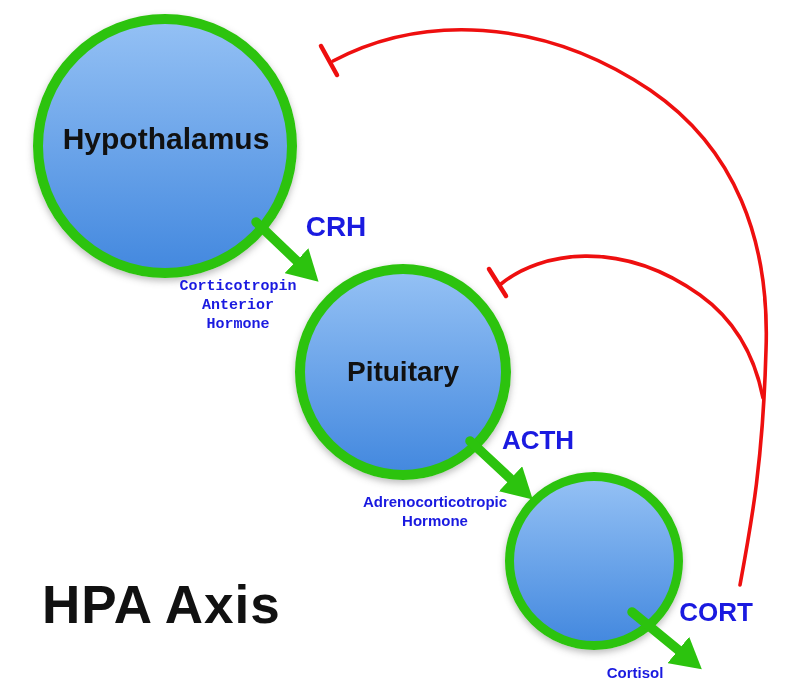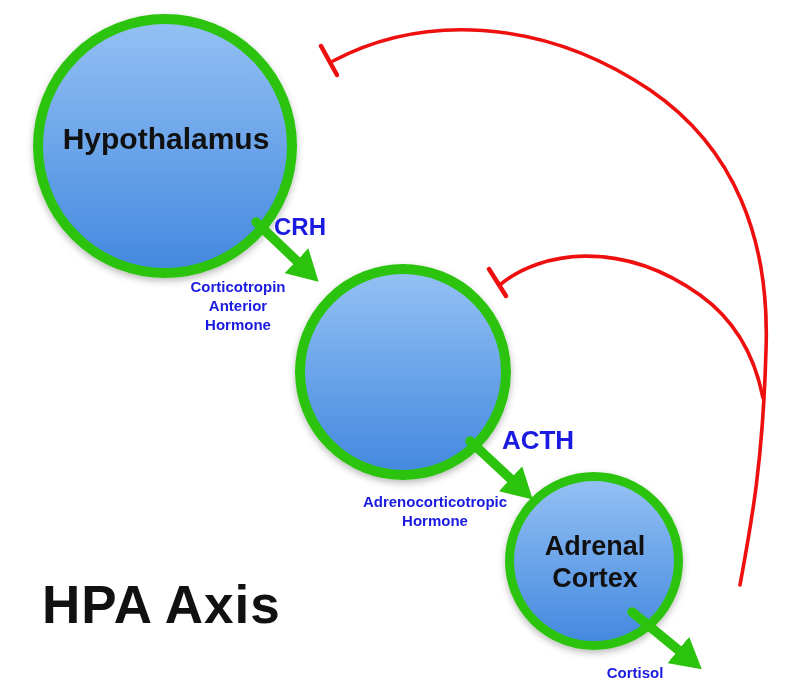--- a/index.html
+++ b/index.html
@@ -26,22 +26,22 @@
     position:absolute; transform:translate(-50%,-50%);
     text-align:center; white-space:nowrap; z-index:4; font-weight:bold;
   }
   .node-lbl { color:var(--title-black); }
   .lbl-hypothalamus { left:166px; top:139px; font-size:30px; }
   .lbl-pituitary    { left:403px; top:371px; font-size:28px; line-height:33px; }
   .lbl-adrenal      { left:595px; top:562px; font-size:27px; line-height:32px; }
   .lbl span { display:block; }
 
   .hormone { color:var(--hormone-blue); }
-  .lbl-crh       { left:300px; top:227px; font-size:24px; }
-  .lbl-crh-full  { left:238px; top:305px; font-size:15px; line-height:19px; }
+  .lbl-crh       { left:336px; top:227px; font-size:28px; }
+  .lbl-crh-full  { left:238px; top:305px; font-size:15px; line-height:19px;font-family:Liberation Mono, monospace; }
   .lbl-acth      { left:538px; top:440px; font-size:26px; }
   .lbl-acth-full { left:435px; top:511px; font-size:15px; line-height:19px;text-align:center; }
   .lbl-cort      { left:716px; top:612px; font-size:26px; }
   .lbl-cortisol  { left:635px; top:672px; font-size:15px; }
 
   .lbl-feedback  { left:590px; top:158px; font-size:18px; color:var(--feedback-red); }
 
   .lbl-title {
     position:absolute; left:42px; top:574px; z-index:4;
     font-size:53px; font-weight:bold; letter-spacing:1px; color:var(--title-black);
@@ -74,38 +74,36 @@
     <path class="red-line" stroke-width="4.5" stroke-linecap="round" d="M 489 269 L 506 296"></path>
 
     <path class="green-line" stroke-width="9.5" stroke-linecap="round" marker-end="url(#arrowhead)" d="M 256 222 L 300 264"></path>
     <path class="green-line" stroke-width="9.5" stroke-linecap="round" marker-end="url(#arrowhead)" d="M 470 441 L 514 482"></path>
     <path class="green-line" stroke-width="9.5" stroke-linecap="round" marker-end="url(#arrowhead)" d="M 632 612 L 682 653"></path>
   </svg>
 
   <div class="lbl node-lbl lbl-hypothalamus">Hypothalamus</div>
 
   <div class="lbl node-lbl lbl-pituitary">
+    <span>Pituitary</span>
   </div>
 
-  <div class="lbl node-lbl lbl-adrenal">
-    <span>Adrenal</span>
-    <span>Cortex</span>
-  </div>
 
   <div class="lbl hormone lbl-crh">CRH</div>
   <div class="lbl hormone lbl-crh-full">
     <span>Corticotropin</span>
     <span>Anterior</span>
     <span>Hormone</span>
   </div>
 
   <div class="lbl hormone lbl-acth">ACTH</div>
   <div class="lbl hormone lbl-acth-full">
     <span>Adrenocorticotropic</span>
     <span>Hormone</span>
   </div>
 
+  <div class="lbl hormone lbl-cort">CORT</div>
   <div class="lbl hormone lbl-cortisol">Cortisol</div>
 
 
   <div class="lbl-title">HPA Axis</div>
 
 </div>
 
 </body></html>

